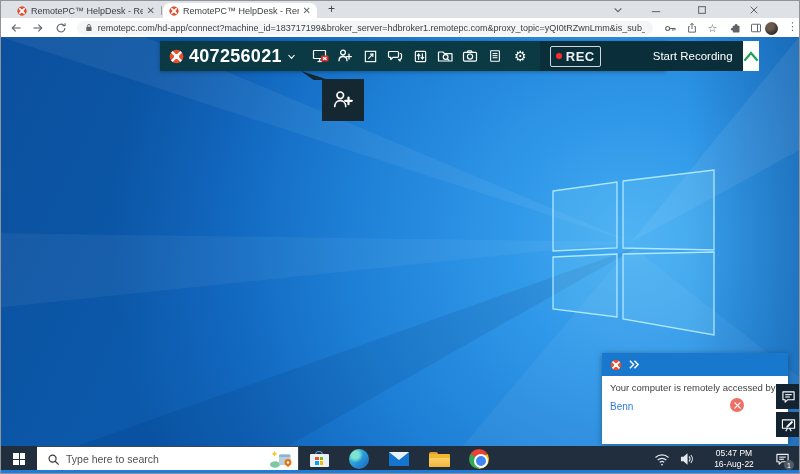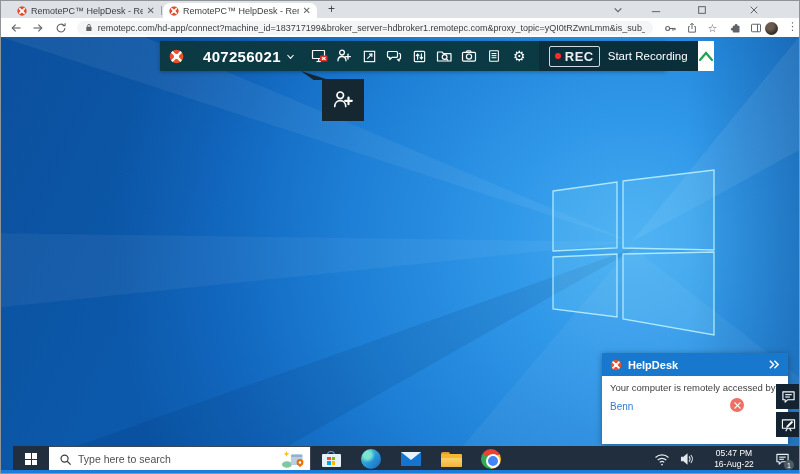--- a/index.html
+++ b/index.html
@@ -38,29 +38,29 @@
   .ray.a { background:rgba(255,255,255,.06); clip-path:polygon(0% 0%, 18% 0%, 79% 47%); }
   .ray.b { background:rgba(255,255,255,.05); clip-path:polygon(0% 45%, 0% 62%, 79% 47%); }
   .ray.c { background:rgba(4,30,80,.10);   clip-path:polygon(0% 100%, 30% 100%, 80% 48%); }
   .ray.d { background:rgba(255,255,255,.07); clip-path:polygon(79% 47%, 100% 0%, 100% 26%); }
   .ray.e { background:rgba(255,255,255,.05); clip-path:polygon(79% 48%, 100% 78%, 100% 100%, 55% 100%); }
   .winlogo { position:absolute; left:550px; top:127px; }
 
   
   .rtoolbar { position:absolute; left:159px; top:4px; width:506px; height:30px; background:#0c3a44; display:flex; align-items:center; z-index:5; box-shadow:0 1px 4px rgba(0,0,0,.3); }
   .rt-logo { margin-left:9px; flex:0 0 auto; display:flex; }
-  .rt-session { margin-left:19px; color:#fff; font-size:15px; font-weight:bold; letter-spacing:.3px; display:flex; align-items:center; gap:5px; }
+  .rt-session { margin-left:5px; color:#fff; font-size:18px; font-weight:bold; letter-spacing:.3px; display:flex; align-items:center; gap:5px; }
   .rt-icons { display:flex; margin-left:12px; }
   .rt-btn { width:25px; height:30px; display:flex; align-items:center; justify-content:center; color:#fff; }
   .rt-gear { font-family:"DejaVu Sans", sans-serif; font-size:14px; line-height:1; }
   .rec-zone { margin-left:7px; height:30px; background:#0a2f3a; display:flex; align-items:center; gap:8px; padding:0 10px; }
   .rec-badge { display:flex; align-items:center; gap:4px; border:1px solid #cfd8dc; border-radius:2px; padding:2px 5px; }
   .rec-dot { width:6px; height:6px; border-radius:50%; background:#ff2b2b; }
   .rec-text { font-size:13px; font-weight:bold; color:#eceff1; letter-spacing:.5px; }
-  .rec-label { color:#fff; font-size:11.5px; white-space:nowrap; }
+  .rec-label { color:#fff; font-size:11.5px; white-space:nowrap;margin-left:44px; }
   .collapse-box { margin-left:auto; width:31px; height:30px; background:#fff; display:flex; align-items:center; justify-content:center; }
 
   
   .flyout { position:absolute; left:321px; top:42px; width:42px; height:42px; background:#152730; display:flex; align-items:center; justify-content:center; z-index:4; }
   .flyout-tail { position:absolute; left:300px; top:34px; width:28px; height:9px; background:#152730; clip-path:polygon(0 0, 100% 100%, 45% 100%); z-index:4; }
 
   
   .hd-widget { position:absolute; left:601px; top:316px; width:186px; height:91px; background:#fff; box-shadow:0 1px 6px rgba(0,0,0,.35); z-index:6; }
   .hd-head { height:23px; background:#1878ce; display:flex; align-items:center; gap:6px; padding:0 8px; }
   .hd-title { color:#fff; font-size:11px; font-weight:bold; flex:1; }
@@ -69,21 +69,21 @@
   .hd-user { position:absolute; left:8px; top:25px; font-size:10px; color:#2e7cd6; }
   .hd-close { position:absolute; left:128px; top:22px; width:14px; height:14px; border-radius:50%; background:#ee6f66; display:flex; align-items:center; justify-content:center; }
   .hd-endbtn { position:absolute; left:9px; top:47px; width:106px; height:16px; background:#3f90c2; color:#fff; font-size:9.5px; display:flex; align-items:center; justify-content:center; border-radius:1px; }
 
   
   .edge-tool { position:absolute; width:25px; height:25px; background:#132331; display:flex; align-items:center; justify-content:center; z-index:6; }
   .edge-tool.chat { left:775px; top:347px; }
   .edge-tool.draw { left:775px; top:375px; }
 
   
-  .taskbar { position:absolute; left:0; right:0; top:445px; height:26px; background:#212e3e; z-index:10; display:flex; align-items:stretch;margin-left:12px; }
+  .taskbar { position:absolute; left:0; right:0; top:445px; height:26px; background:#212e3e; z-index:10; display:flex; align-items:stretch; }
   .tb-start { width:36px; display:flex; align-items:center; justify-content:center; }
   .winflag { display:grid; grid-template-columns:5.5px 5.5px; grid-template-rows:5.5px 5.5px; gap:1px; }
   .winflag div { background:#fff; }
   .tb-search { position:relative; width:262px; background:#fff; display:flex; align-items:center; border:1px solid #3a4656; border-left:none; }
   .tb-search-input { border:none; outline:none; flex:1; font-size:10.5px; color:#444; font-family:"Liberation Sans",sans-serif; margin-left:6px; min-width:0; background:transparent; }
   .tb-search-input::placeholder { color:#4f4f4f; }
   .tb-mag { margin-left:10px; display:flex; }
   .tb-news { margin-right:4px; display:flex; }
   .tb-app { width:40px; display:flex; align-items:center; justify-content:center; }
   .edgeball { width:20px; height:20px; border-radius:50%; background:radial-gradient(circle at 32% 30%, #7de4d2 0 18%, rgba(0,0,0,0) 40%), linear-gradient(135deg,#45d6c2 0%,#2aa0dc 45%,#1b63c0 100%); }
@@ -351,21 +351,20 @@
     <div class="hd-widget">
       <div class="hd-head">
         <svg width="12" height="12" viewBox="0 0 16 16">
             <circle cx="8" cy="8" r="7" fill="#e8502a"></circle>
             <g transform="rotate(45 8 8)" stroke="#fff" stroke-width="2.4">
               <line x1="8" y1="1.5" x2="8" y2="14.5"></line>
               <line x1="1.5" y1="8" x2="14.5" y2="8"></line>
             </g>
             <circle cx="8" cy="8" r="2.6" fill="#fff"></circle>
           </svg>
-        <span class="hd-title">HelpDesk</span>
         <svg width="12" height="11" viewBox="0 0 13 12" fill="none" stroke="#fff" stroke-width="1.6">
             <polyline points="2,2 6,6 2,10"></polyline>
             <polyline points="7,2 11,6 7,10"></polyline>
           </svg>
       </div>
       <div class="hd-body">
         <div class="hd-msg">Your computer is remotely accessed by</div>
         <div class="hd-user">Benn</div>
         <div class="hd-close">
             <svg width="7" height="7" viewBox="0 0 8 8" stroke="#fff" stroke-width="1.5" stroke-linecap="round">

